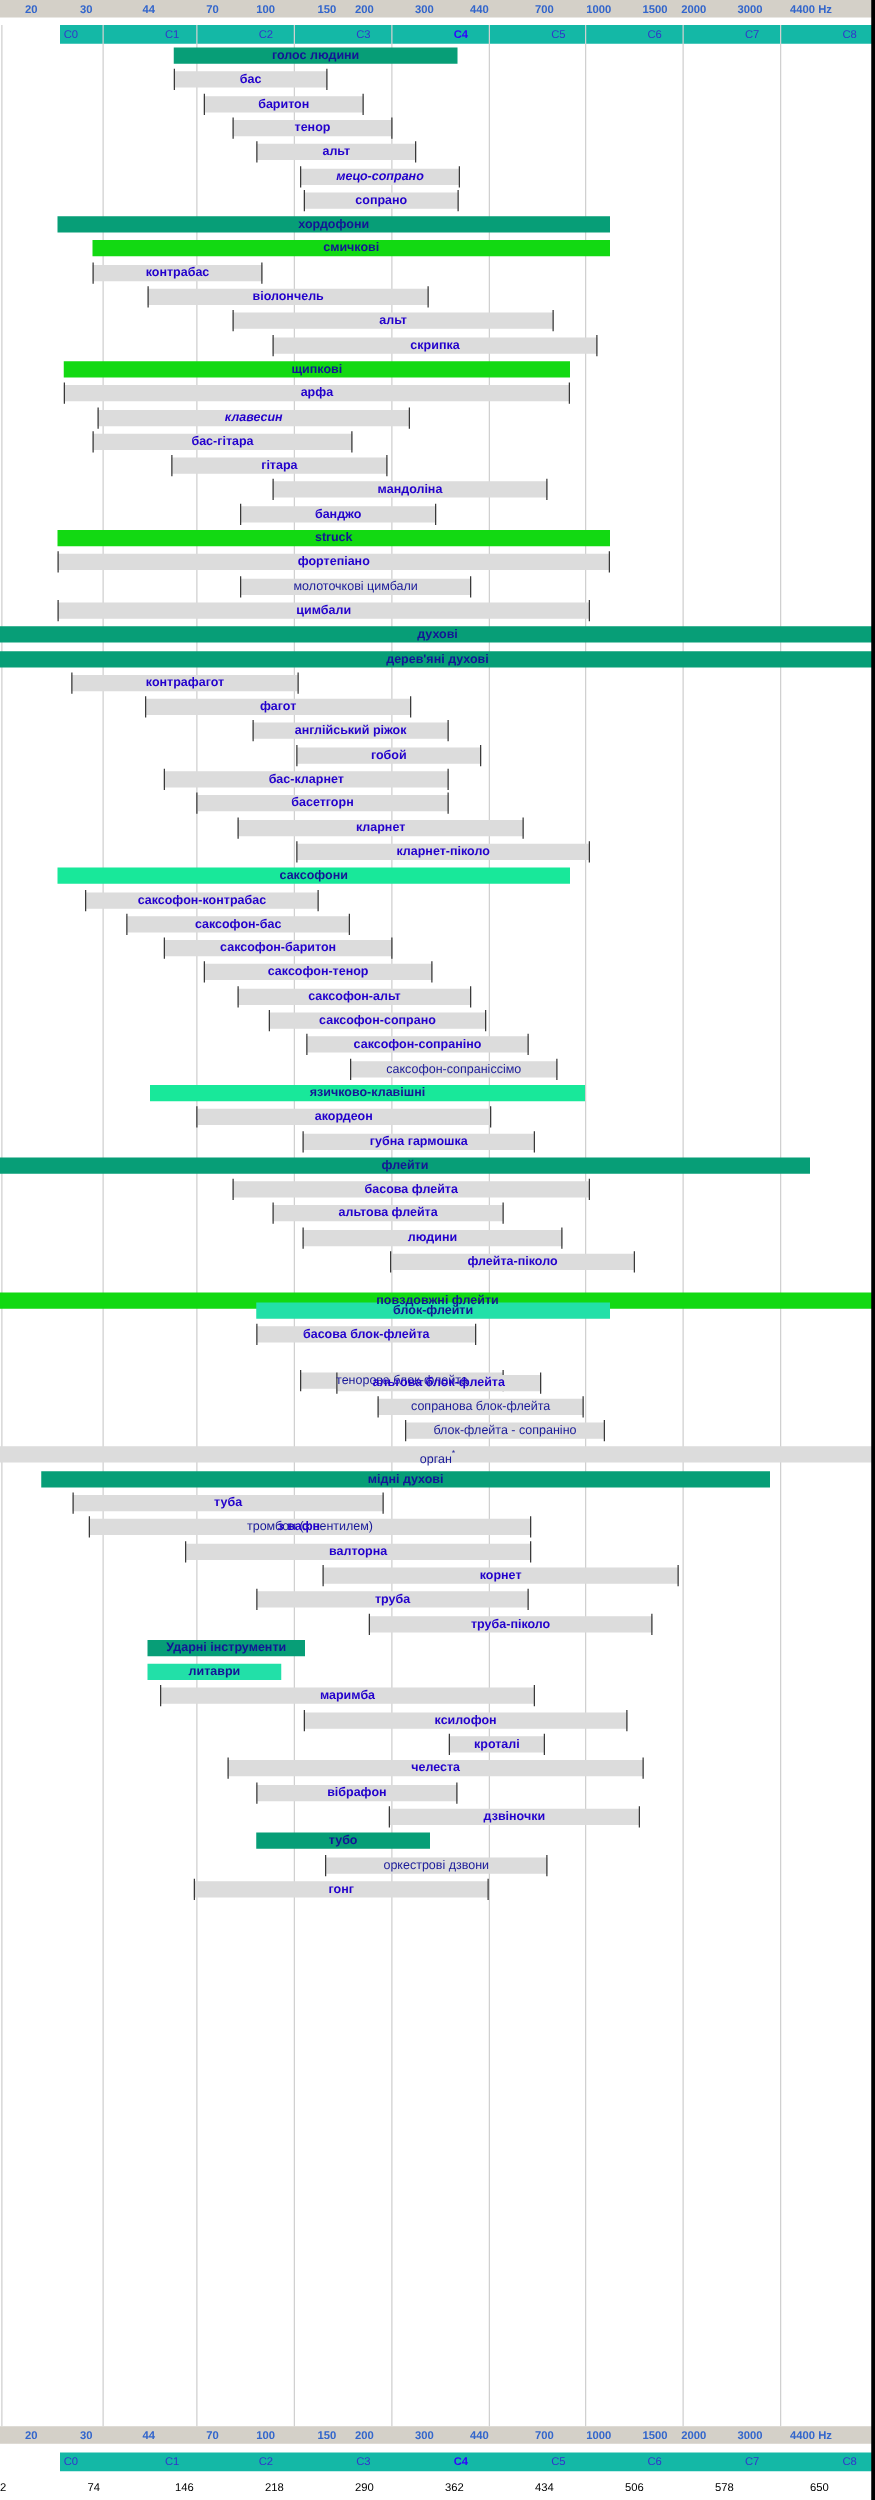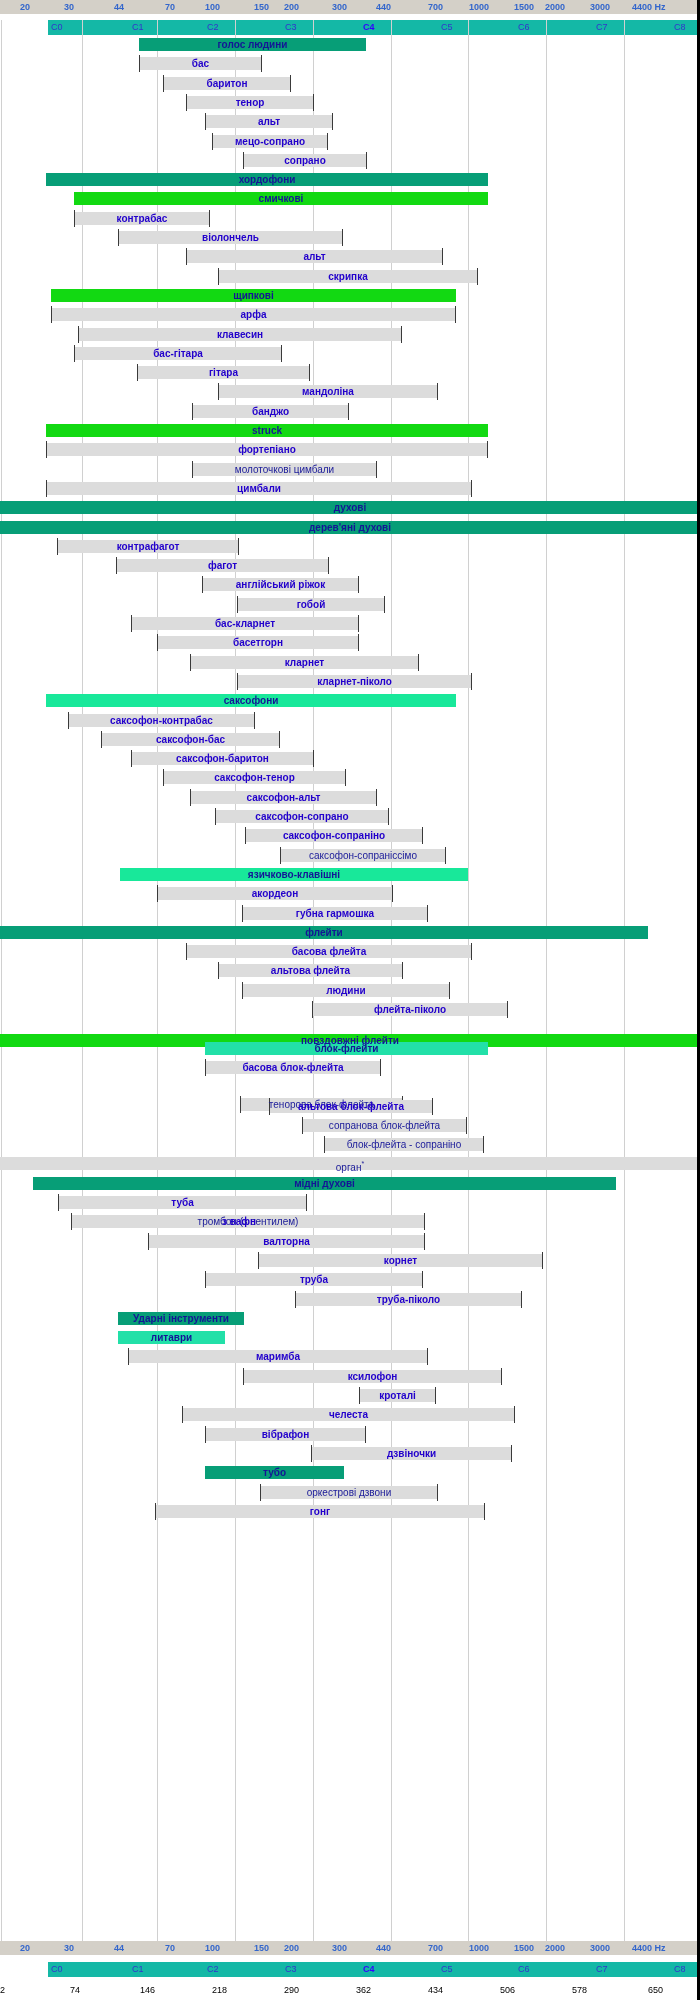--- a/index.html
+++ b/index.html
@@ -138,21 +138,21 @@
       <div class="row" style="top: 73.6px;">
         <div class="bar grey" style="left: 163px; width: 128px;"><span class="lbl">баритон</span></div>
       </div>
       <div class="row" style="top: 92.9px;">
         <div class="bar grey" style="left: 186px; width: 128px;"><span class="lbl">тенор</span></div>
       </div>
       <div class="row" style="top: 112.2px;">
         <div class="bar grey" style="left: 205px; width: 128px;"><span class="lbl">альт</span></div>
       </div>
       <div class="row" style="top: 131.5px;">
-        <div class="bar grey" style="left: 212px; width: 116px;"><span class="lbl">мецо-сопрано</span></div>
+        <div class="bar grey" style="left: 240px; width: 128px; font-style: italic;"><span class="lbl">мецо-сопрано</span></div>
       </div>
       <div class="row" style="top: 150.8px;">
         <div class="bar grey" style="left: 243px; width: 124px;"><span class="lbl">сопрано</span></div>
       </div>
       <div class="row" style="top: 170.1px;">
         <div class="bar teal" style="left: 46px; width: 442px;"><span class="lbl">хордофони</span></div>
       </div>
       <div class="row" style="top: 189.4px;">
         <div class="bar green" style="left: 74px; width: 414px;"><span class="lbl">смичкові</span></div>
       </div>
@@ -168,21 +168,21 @@
       <div class="row" style="top: 266.6px;">
         <div class="bar grey" style="left: 218px; width: 260px;"><span class="lbl">скрипка</span></div>
       </div>
       <div class="row" style="top: 285.9px;">
         <div class="bar green" style="left: 51px; width: 405px;"><span class="lbl">щипкові</span></div>
       </div>
       <div class="row" style="top: 305.2px;">
         <div class="bar grey" style="left: 51px; width: 405px;"><span class="lbl">арфа</span></div>
       </div>
       <div class="row" style="top: 324.5px;">
-        <div class="bar grey" style="left: 78px; width: 324px;"><span class="lbl">клавесин</span></div>
+        <div class="bar grey" style="left: 78px; width: 250px; font-style: italic;"><span class="lbl">клавесин</span></div>
       </div>
       <div class="row" style="top: 343.8px;">
         <div class="bar grey" style="left: 74px; width: 208px;"><span class="lbl">бас-гітара</span></div>
       </div>
       <div class="row" style="top: 363.1px;">
         <div class="bar grey" style="left: 137px; width: 173px;"><span class="lbl">гітара</span></div>
       </div>
       <div class="row" style="top: 382.4px;">
         <div class="bar grey" style="left: 218px; width: 220px;"><span class="lbl">мандоліна</span></div>
       </div>
@@ -352,21 +352,21 @@
       <div class="row" style="top: 1443.9px;">
         <div class="bar grey" style="left: 311px; width: 201px;"><span class="lbl">дзвіночки</span></div>
       </div>
       <div class="row" style="top: 1463.2px;">
         <div class="bar teal" style="left: 205px; width: 139px;"><span class="lbl">тубо</span></div>
       </div>
       <div class="row" style="top: 1482.5px;">
         <div class="bar grey-n" style="left: 260px; width: 178px;"><span class="lbl">оркестрові дзвони</span></div>
       </div>
       <div class="row" style="top: 1501.8px;">
-        <div class="bar grey" style="left: 155px; width: 330px;"><span class="lbl">гонг</span></div>
+        <div class="bar grey" style="left: 155px; width: 236px;"><span class="lbl">гонг</span></div>
       </div>
     </div>
 
   <div class="axis-band" id="freq-bot" style="top:1941px;">
       <div class="tick" style="left: 18px;">20</div>
       <div class="tick" style="left: 62px;">30</div>
       <div class="tick" style="left: 112px;">44</div>
       <div class="tick" style="left: 163px;">70</div>
       <div class="tick" style="left: 203px;">100</div>
       <div class="tick" style="left: 252px;">150</div>

